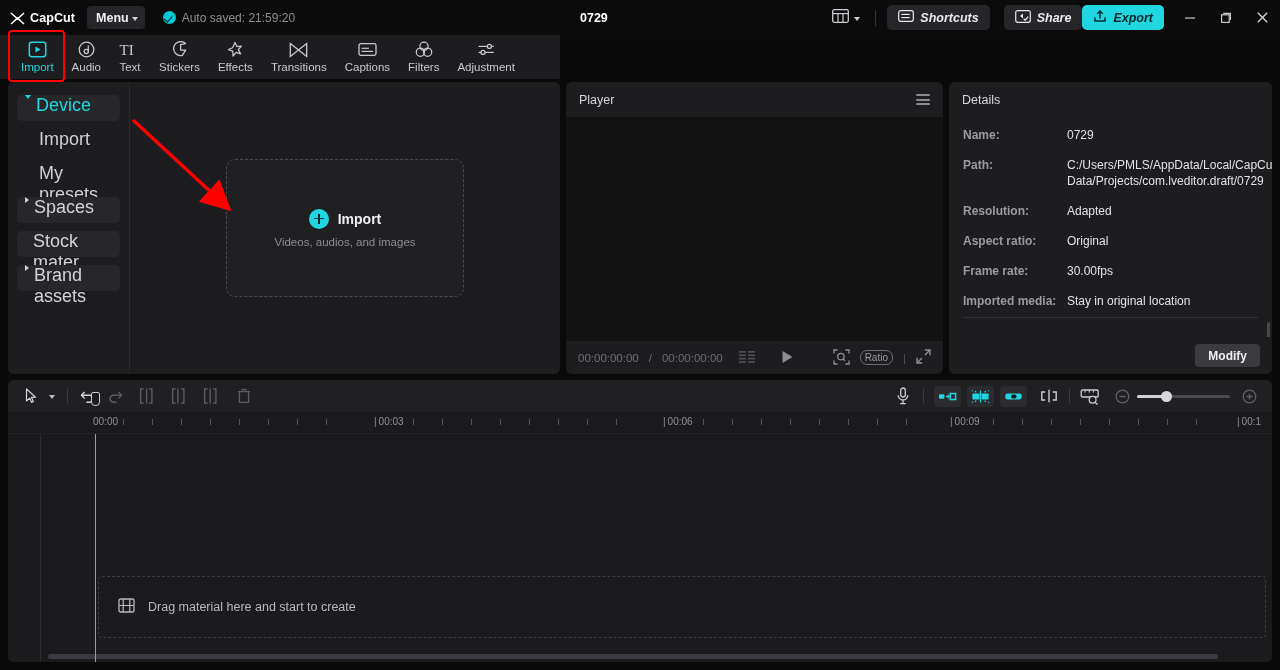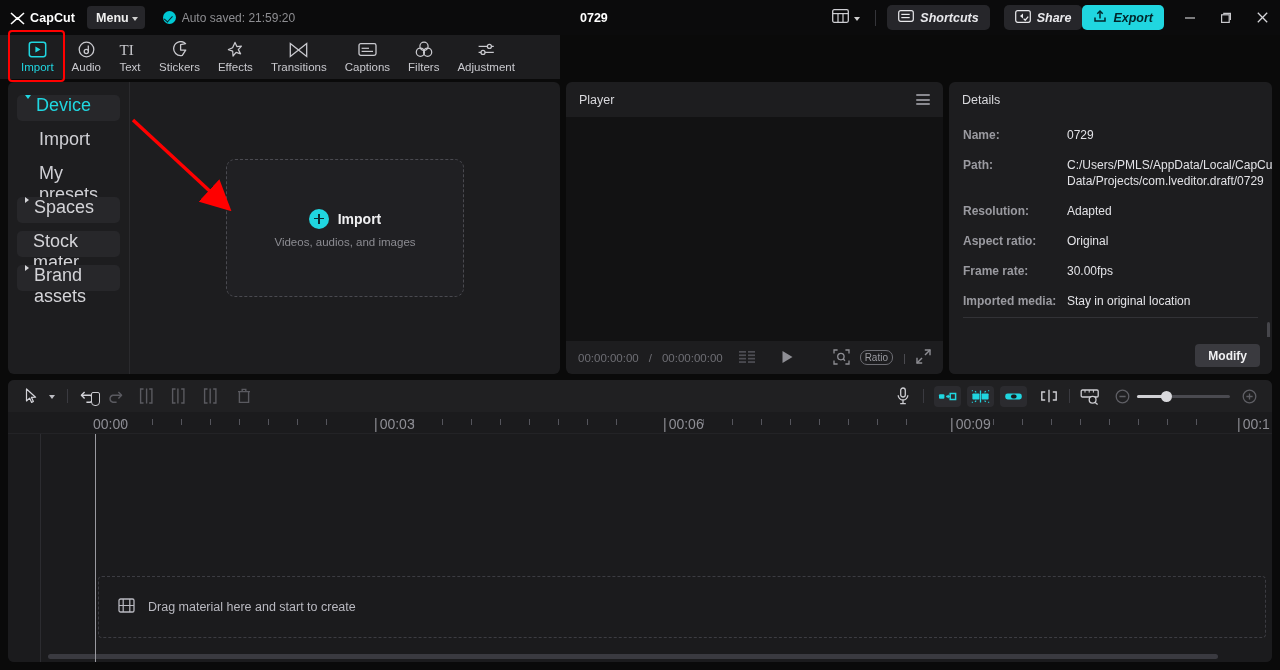--- a/index.html
+++ b/index.html
@@ -220,21 +220,21 @@
   .zs-track { width: 93px; height: 3px; background:#4a4a50; border-radius:2px; position:relative; }
   .zs-fill { position:absolute; left:0; top:0; height:3px; width:27px; background:#d0d0d4; border-radius:2px; }
   .zs-knob { position:absolute; left: 24px; top:-4px; width:11px; height:11px; border-radius:50%; background:#d8d8dc; }
 
   .ruler {
     height: 22px; position:relative; background:#1b1b1d;
     border-bottom:1px solid #232326;
   }
   .rtick { position:absolute; top: 7px; width:1px; height:6px; background:#55555c; }
   .rlabel {
-    position:absolute; top: 4px; color:#8e8e95; font-size: 14px; white-space:nowrap;
+    position:absolute; top: 4px; color:#8e8e95; font-size: 10px; white-space:nowrap;
   }
   .rlabel::before { content:'|'; color:#8e8e95; margin-right: 2px; }
   .rlabel.first::before { content:''; margin:0; }
 
   .tracks { position:relative; height: 228px; background:#1b1b1d; }
   .vline { position:absolute; top:0; width:1px; height: 100%; background:#2c2c30; }
   .playhead { position:absolute; left: 87px; top: 0; width:1px; height: 228px; background:#9a9aa0; z-index: 5; }
   .playhead-grip {
     position:absolute; left: 83px; top: -20px; width: 9px; height: 14px;
     background:#1b1b1d; border:1.5px solid #c9c9ce; border-radius: 2px 2px 4px 4px;

